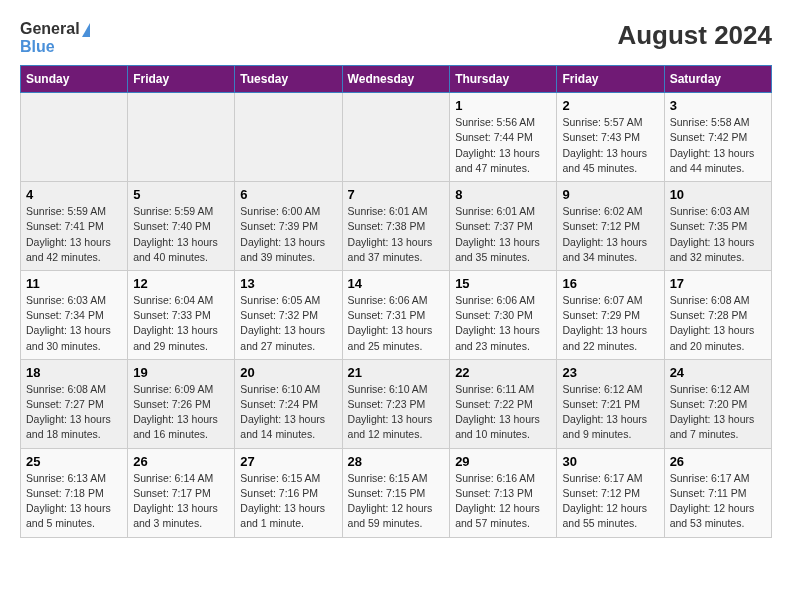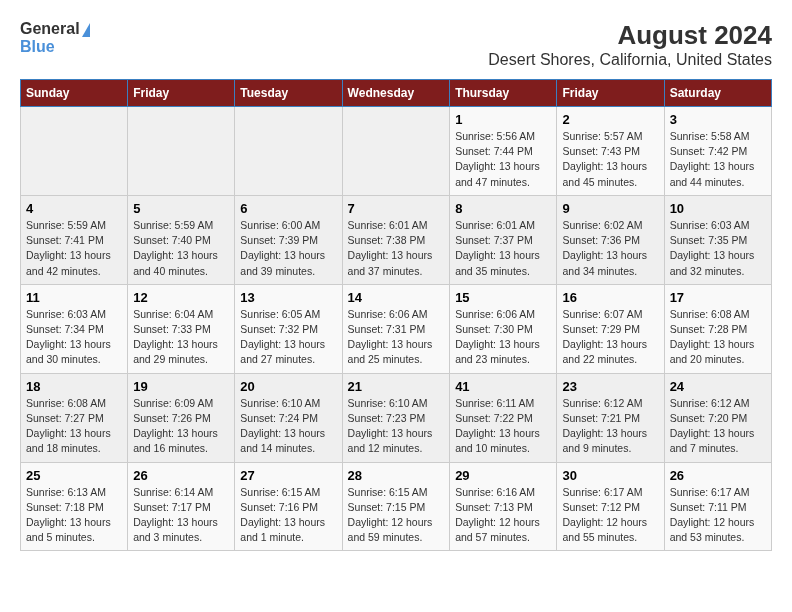--- a/index.html
+++ b/index.html
@@ -50,21 +50,21 @@
       font-size: 16px;
       font-weight: normal;
       color: #333;
     }
     table {
       width: 100%;
       border-collapse: collapse;
       font-size: 11px;
     }
     thead tr th {
-      background-color: #7f1d1d;
+      background-color: #701a75;
       color: #fff;
       text-align: left;
       padding: 6px 5px;
       font-size: 12px;
       font-weight: bold;
       border: 1px solid #3a7fc1;
     }
     tbody tr td {
       border: 1px solid #ccc;
       vertical-align: top;
@@ -97,21 +97,20 @@
 <body>
 
 <div class="header">
   <div class="logo">
     <div class="logo-text">
       <span class="logo-general">General</span><span class="logo-icon"></span><br><span class="logo-blue">Blue</span>
     </div>
   </div>
   <div class="title-area">
     <h1>August 2024</h1>
-    <h2>Desert Shores, California, United States</h2>
   </div>
 </div>
 
 <table>
   <thead>
     <tr>
     <th>Sunday</th>
         <th>Friday</th>
         <th>Tuesday</th>
         <th>Wednesday</th>
@@ -180,21 +179,21 @@
         <td>
           <span class="day-num">8</span>
           <div class="day-info" style="white-space: pre-line;">Sunrise: 6:01 AM
 Sunset: 7:37 PM
 Daylight: 13 hours
 and 35 minutes.</div>
         </td>
         <td>
           <span class="day-num">9</span>
           <div class="day-info" style="white-space: pre-line;">Sunrise: 6:02 AM
-Sunset: 7:36 PM
+Sunset: 7:12 PM
 Daylight: 13 hours
 and 34 minutes.</div>
         </td>
         <td>
           <span class="day-num">10</span>
           <div class="day-info" style="white-space: pre-line;">Sunrise: 6:03 AM
 Sunset: 7:35 PM
 Daylight: 13 hours
 and 32 minutes.</div>
         </td>
@@ -273,21 +272,21 @@
 and 14 minutes.</div>
         </td>
         <td>
           <span class="day-num">21</span>
           <div class="day-info" style="white-space: pre-line;">Sunrise: 6:10 AM
 Sunset: 7:23 PM
 Daylight: 13 hours
 and 12 minutes.</div>
         </td>
         <td>
-          <span class="day-num">41</span>
+          <span class="day-num">22</span>
           <div class="day-info" style="white-space: pre-line;">Sunrise: 6:11 AM
 Sunset: 7:22 PM
 Daylight: 13 hours
 and 10 minutes.</div>
         </td>
         <td>
           <span class="day-num">23</span>
           <div class="day-info" style="white-space: pre-line;">Sunrise: 6:12 AM
 Sunset: 7:21 PM
 Daylight: 13 hours

